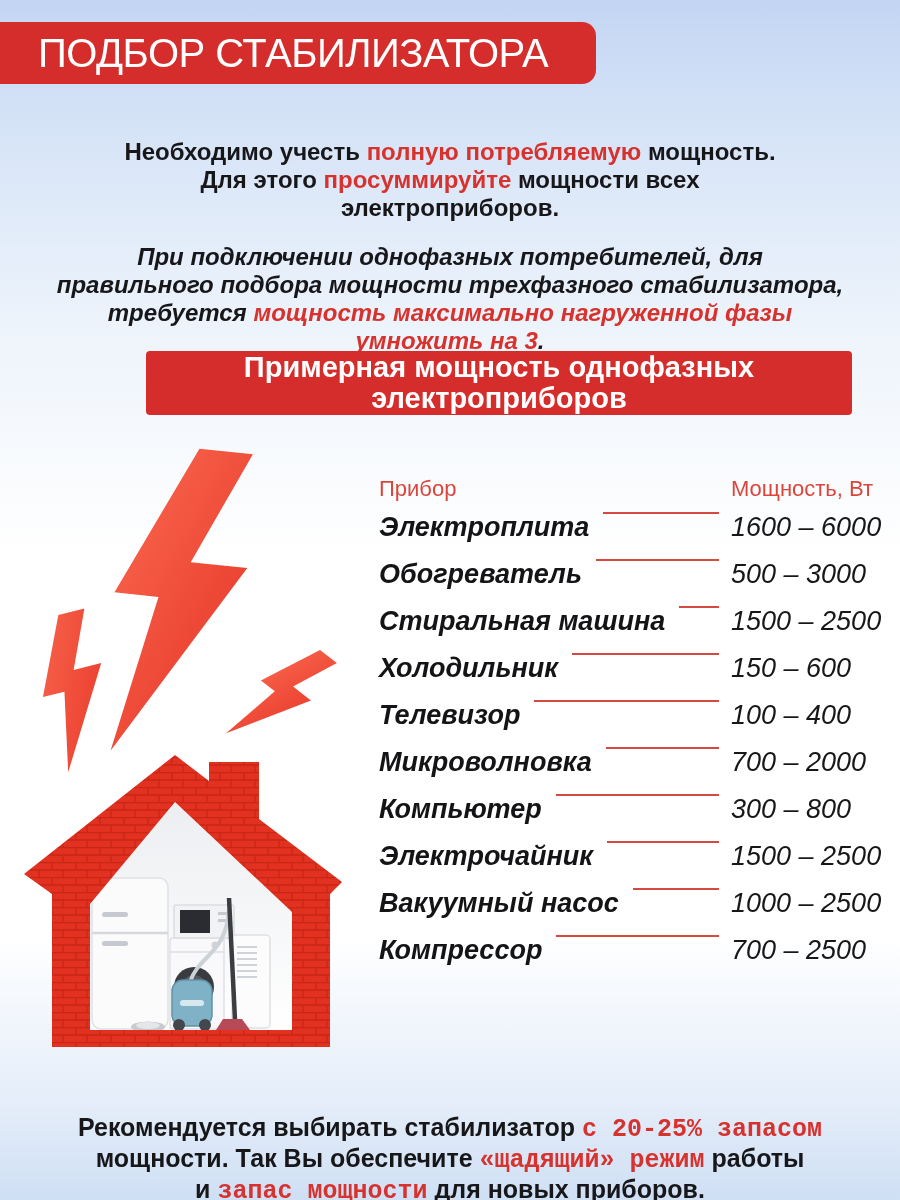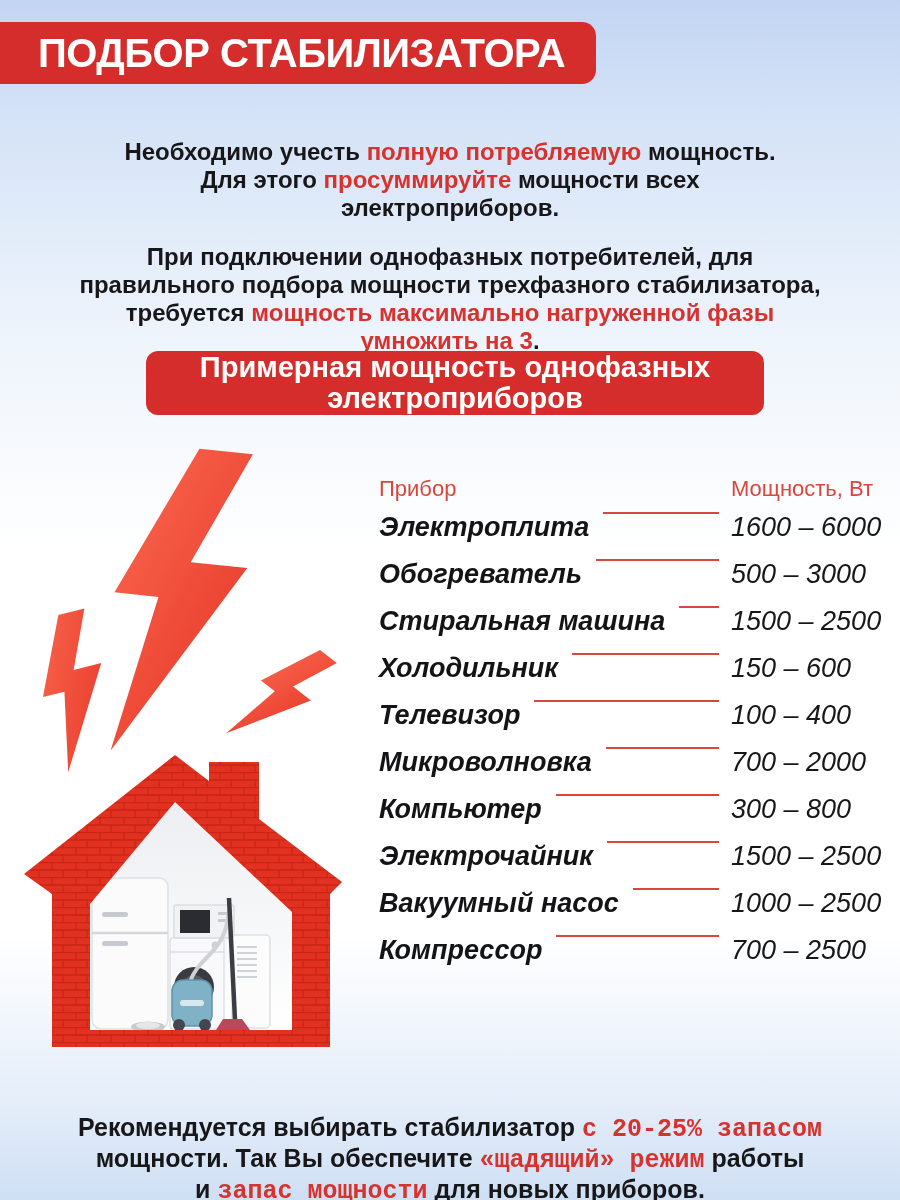--- a/index.html
+++ b/index.html
@@ -8,34 +8,34 @@
     font-family:"Liberation Sans",sans-serif;
     background:linear-gradient(180deg,#c3d5f3 0%,#d5e3f7 10%,#eef4fb 28%,#ffffff 46%,#ffffff 78%,#e4edf9 92%,#cfdff4 100%);
   }
   
   .title-banner{
     position:absolute;left:0;top:22px;width:596px;height:62px;
     background:#d42d2b;border-radius:0 14px 14px 0;
     display:flex;align-items:center;padding-left:38px;box-sizing:border-box;
   }
   .title-banner span{
-    color:#ffffff;font-size:40px;font-weight:bold;letter-spacing:-0.5px;white-space:nowrap;
+    color:#ffffff;font-size:40px;font-weight:normal;letter-spacing:-0.5px;white-space:nowrap;
   }
   
   .para{
     position:absolute;left:50px;right:50px;text-align:center;
     font-size:24px;line-height:28px;font-weight:bold;color:#17171a;
   }
   .para .red{color:#d7322d;}
   .p1{top:114px;}
-  .p2{top:219px;}
+  .p2{top:219px;font-style:italic;}
   
   .sub-banner{
-    position:absolute;left:146px;top:351px;width:618px;height:64px;
-    background:#d42d2b;border-radius:12px;
+    position:absolute;left:146px;top:351px;width:706px;height:64px;
+    background:#d42d2b;border-radius:4px;
     display:flex;flex-direction:column;align-items:center;justify-content:center;
   }
   .sub-banner span{color:#ffffff;font-size:29px;font-weight:bold;line-height:31px;}
   
   .power-table{position:absolute;left:360px;top:476px;width:508px;margin-left:19px;}
   .thead{display:flex;color:#dc453c;font-size:22px;line-height:26px;}
   .th-power{margin-left:auto;width:156px;}
   .rows{list-style:none;margin:10px 0 0 0;padding:0;}
   .row{display:flex;align-items:flex-start;height:47px;box-sizing:border-box;padding-bottom:8px;font-style:italic;}
   .row .name{font-size:27px;font-weight:bold;color:#141416;white-space:nowrap;}

